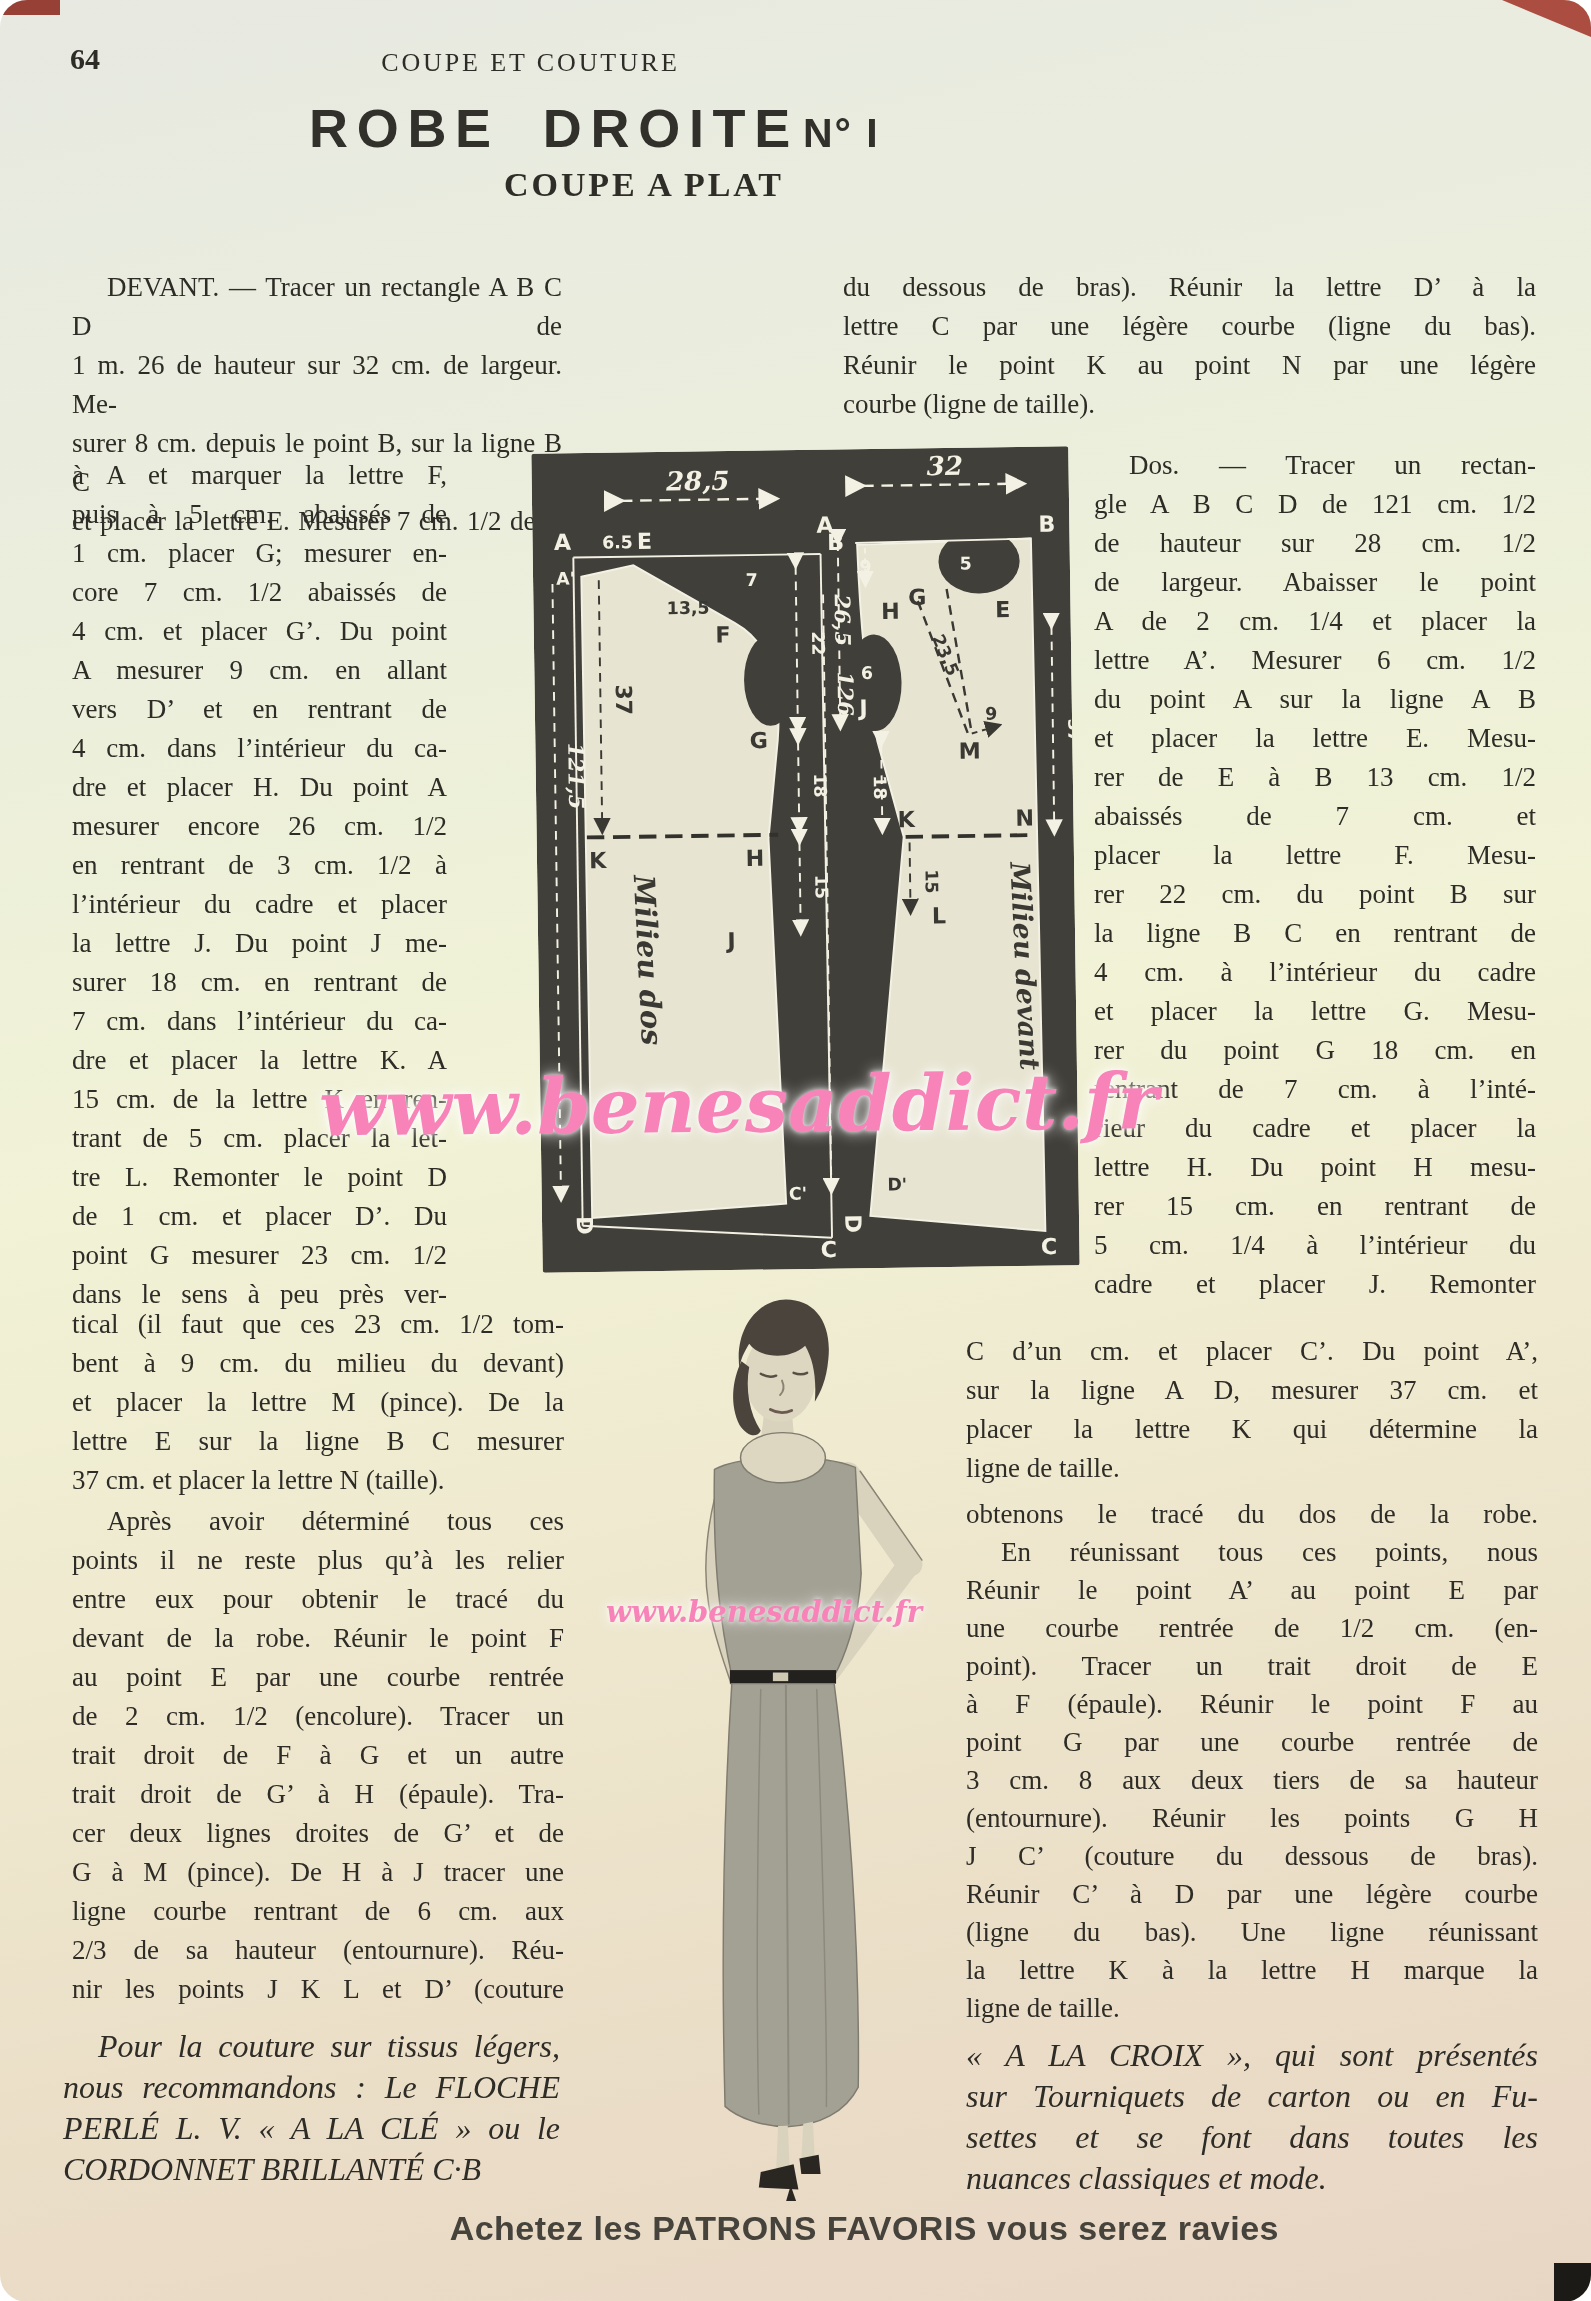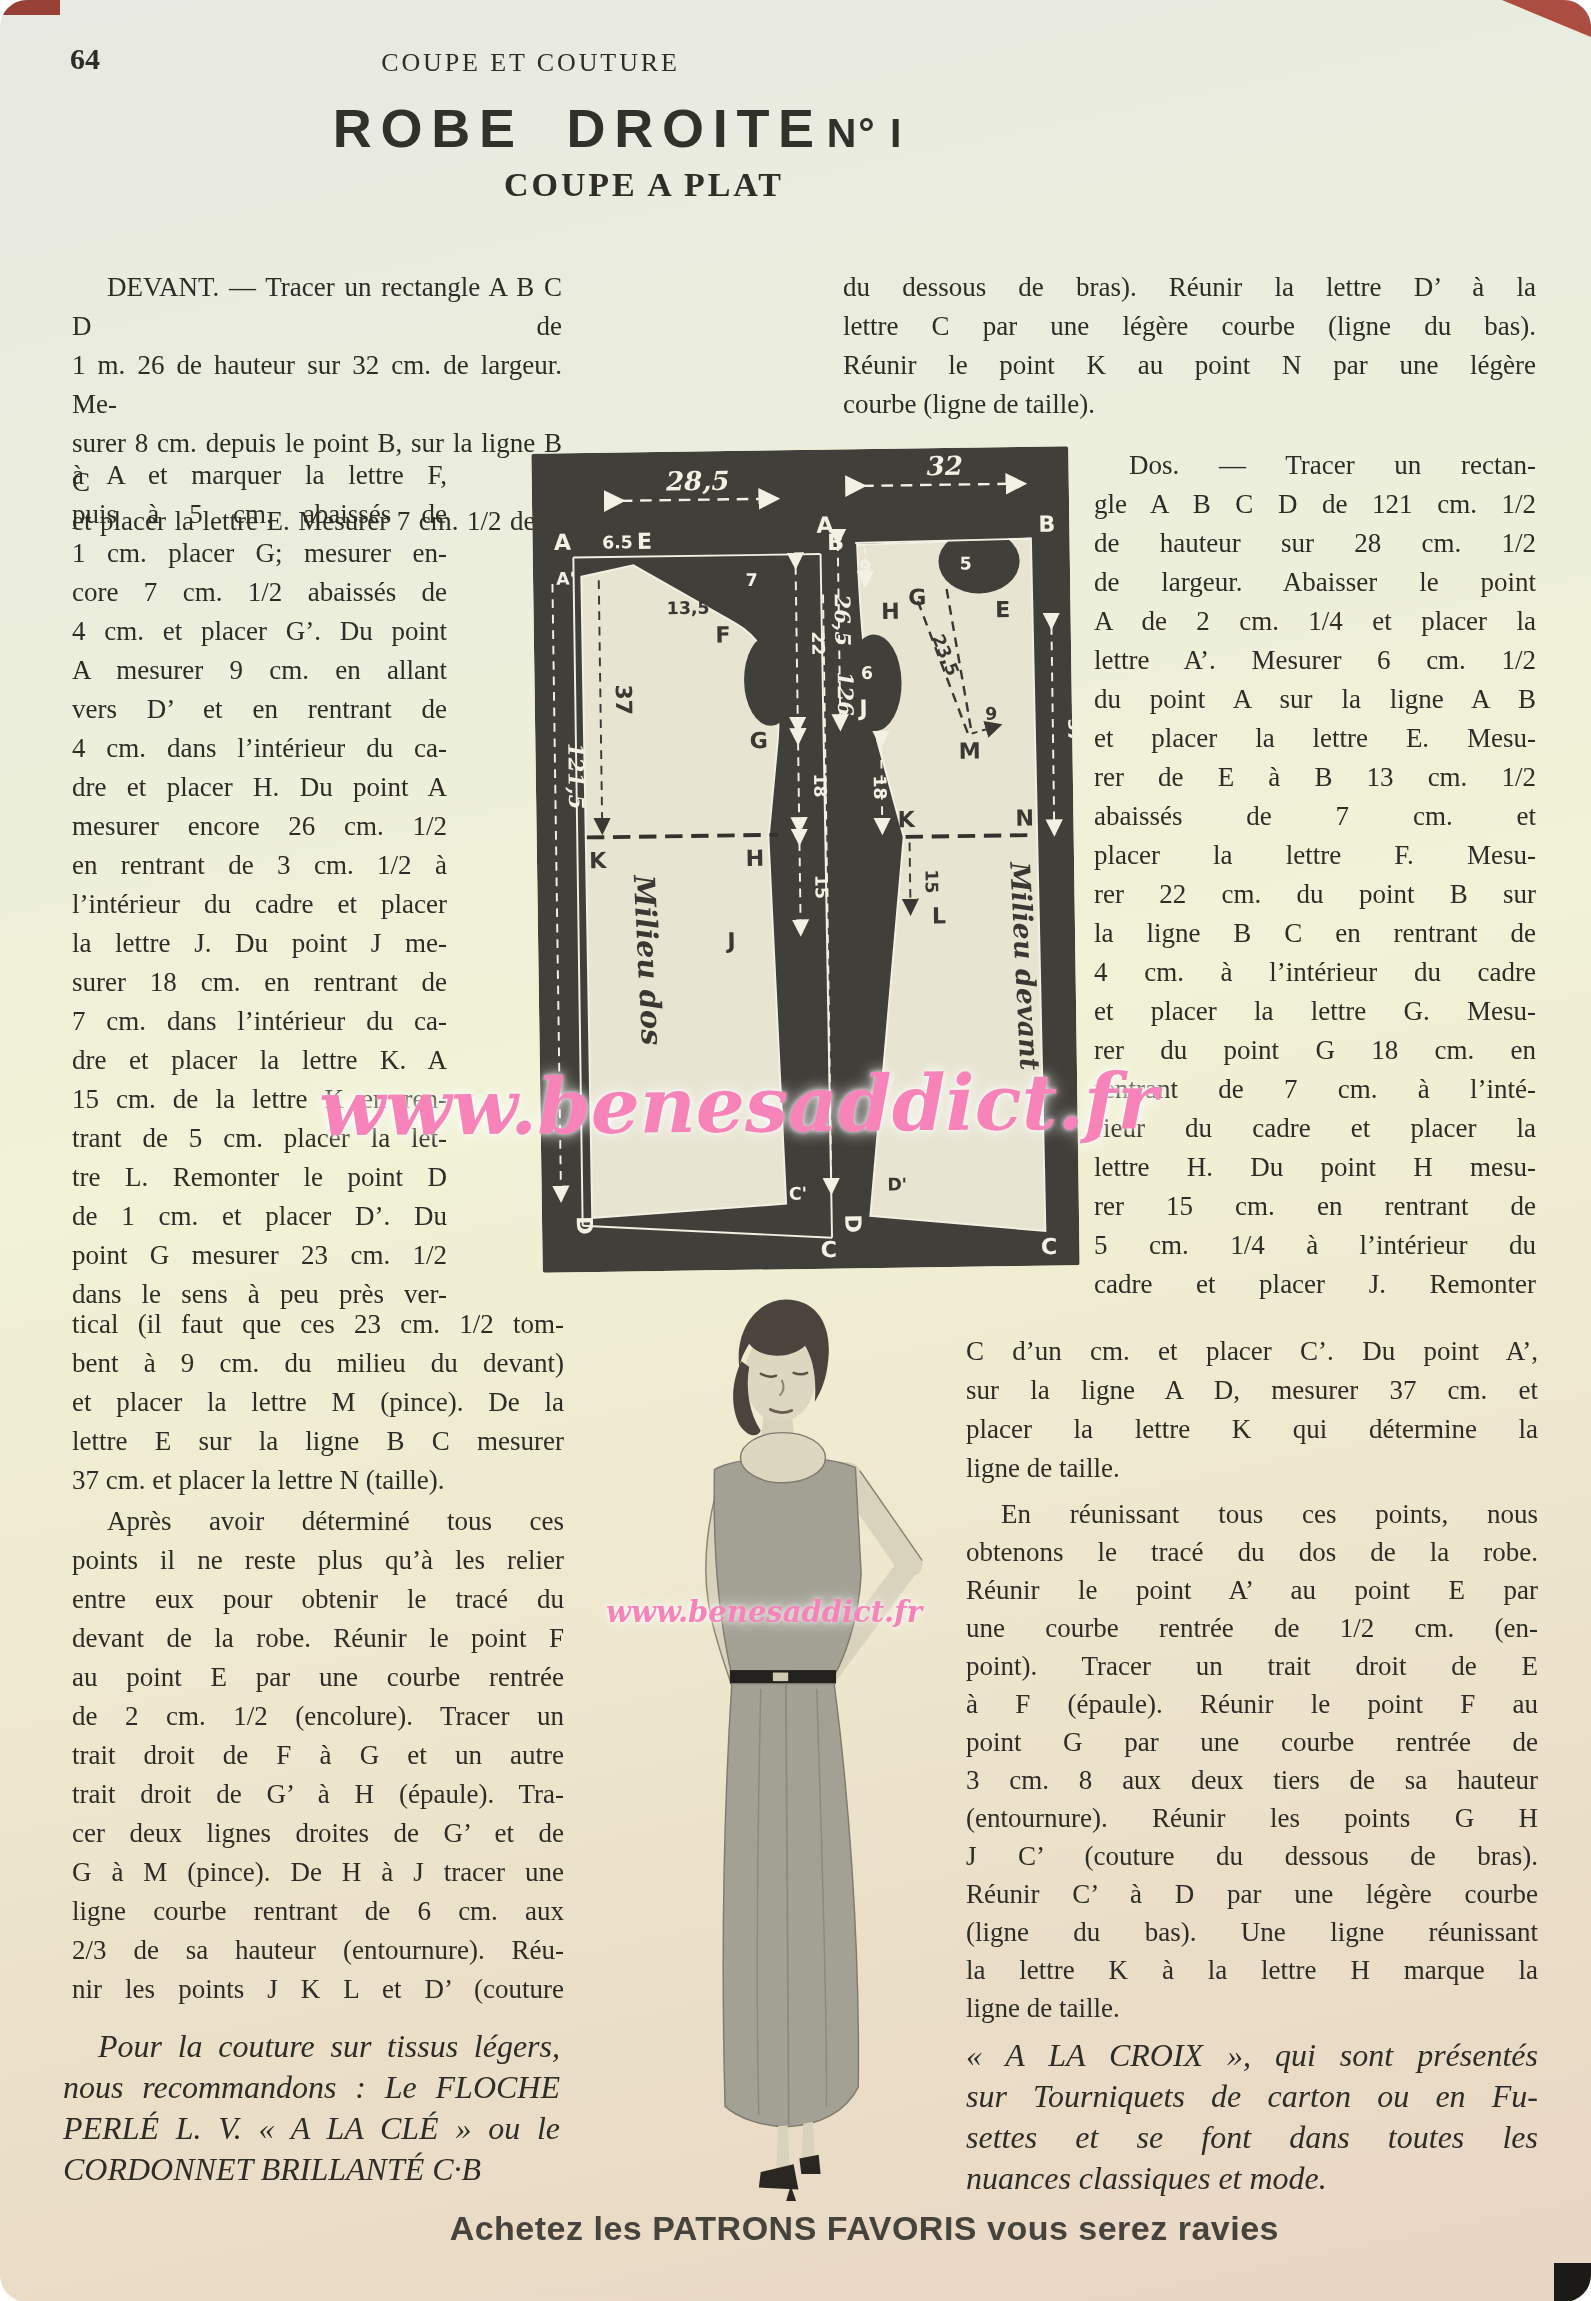--- a/index.html
+++ b/index.html
@@ -33,21 +33,21 @@
 
 <div class="page">
 
   <div class="abs" style="left:0;top:0;width:60px;height:15.4px;background:#8e2f23;opacity:.9"></div>
   <div class="abs" style="right:0;top:0;width:89px;height:37px;background:#a03326;clip-path:polygon(100% 0,0 0,100% 100%);opacity:.85"></div>
   <div class="abs" style="left:1554px;top:2263px;width:37px;height:39px;background:#1c1a17"></div>
 
   <div class="abs pagenum" style="left:70px;top:42px">64</div>
   <div class="abs running" style="left:241px;top:48px;width:579px">COUPE ET COUTURE</div>
 
-  <div class="abs" style="left:309px;top:97px;width:618px;text-align:center">
+  <div class="abs" style="left:309px;top:97px;width:618px;">
     <span class="title-main">ROBE DROITE</span>
     <span class="title-no">N° I</span>
   </div>
   <div class="abs subtitle" style="left:335px;top:166px;width:618px">COUPE A PLAT</div>
 
   <div class="abs body-text" style="left:72px;top:268px;width:490px">
       <div class="tline ind">DEVANT. — Tracer un rectangle A B C D de</div>
       <div class="tline">1 m. 26 de hauteur sur 32 cm. de largeur. Me-</div>
       <div class="tline">surer 8 cm. depuis le point B, sur la ligne B C</div>
       <div class="tline">et placer la lettre E. Mesurer 7 cm. 1/2 de B</div>
@@ -135,22 +135,22 @@
       <div class="tline">5 cm. 1/4 à l’intérieur du</div>
       <div class="tline">cadre et placer J. Remonter</div>
     </div>
   <div class="abs body-text" style="left:966px;top:1332px;width:572px">
       <div class="tline">C d’un cm. et placer C’. Du point A’,</div>
       <div class="tline">sur la ligne A D, mesurer 37 cm. et</div>
       <div class="tline">placer la lettre K qui détermine la</div>
       <div class="tline end">ligne de taille.</div>
     </div>
   <div class="abs body-text" style="left:966px;top:1495px;width:572px;line-height:38px">
+      <div class="tline">obtenons le tracé du dos de la robe.</div>
       <div class="tline ind">En réunissant tous ces points, nous</div>
-      <div class="tline">obtenons le tracé du dos de la robe.</div>
       <div class="tline">Réunir le point A’ au point E par</div>
       <div class="tline">une courbe rentrée de 1/2 cm. (en-</div>
       <div class="tline">point). Tracer un trait droit de E</div>
       <div class="tline">à F (épaule). Réunir le point F au</div>
       <div class="tline">point G par une courbe rentrée de</div>
       <div class="tline">3 cm. 8 aux deux tiers de sa hauteur</div>
       <div class="tline">(entournure). Réunir les points G H</div>
       <div class="tline">J C’ (couture du dessous de bras).</div>
       <div class="tline">Réunir C’ à D par une légère courbe</div>
       <div class="tline">(ligne du bas). Une ligne réunissant</div>

